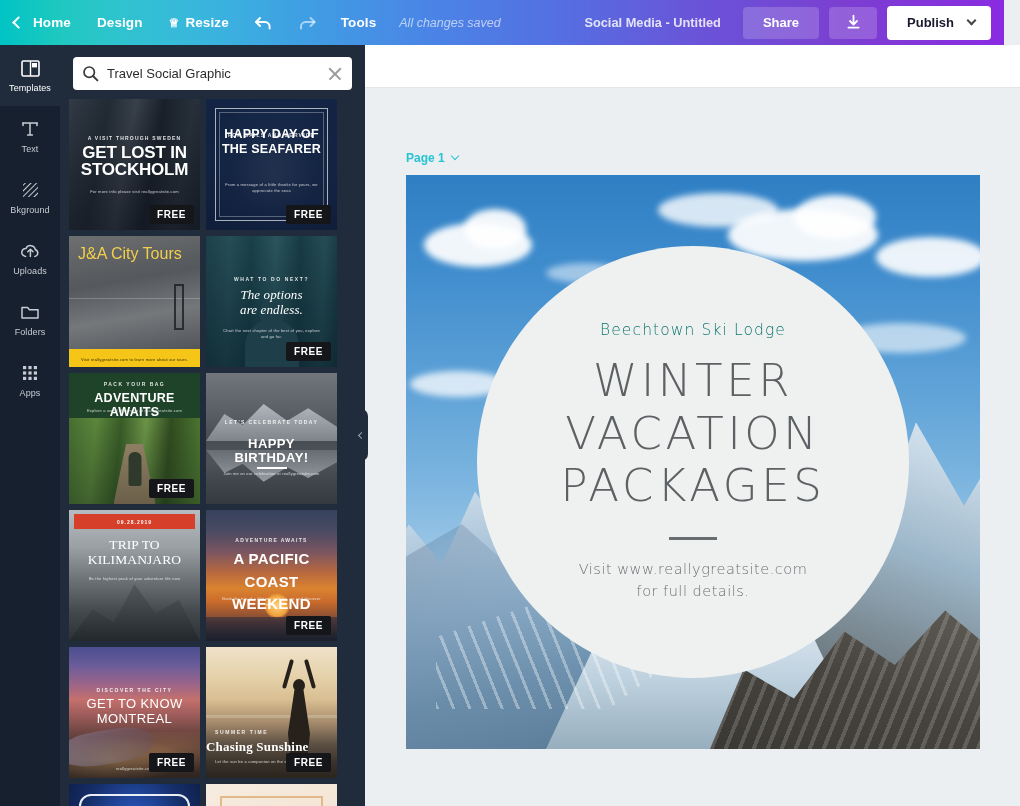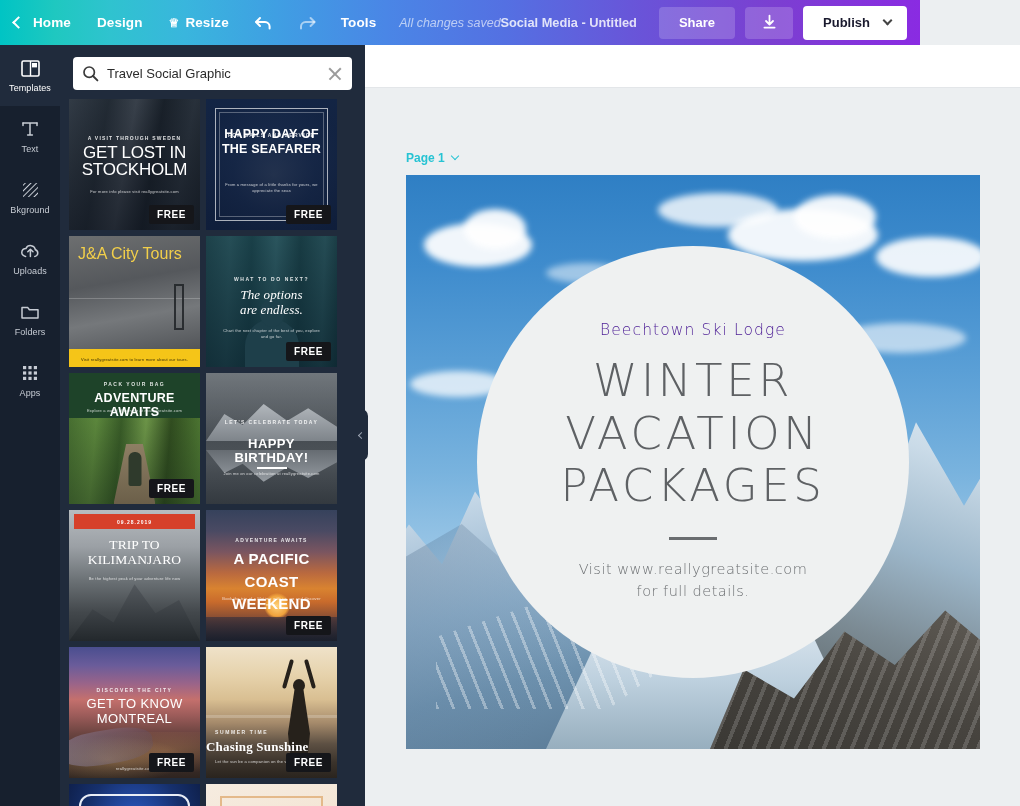--- a/index.html
+++ b/index.html
@@ -6,21 +6,21 @@
   html, body {
     width: 1020px; height: 806px;
     overflow: hidden;
     font-family: "Liberation Sans", sans-serif;
     background: #eceff1;
   }
   #app { position: relative; width: 1020px; height: 806px; }
 
   
   .topbar {
-    position: absolute; top: 0; left: 0; width: 920px; height: 45px;
+    position: absolute; top: 0; left: 0; width: 1004px; height: 45px;
     background: linear-gradient(90deg,
         #00c4c4 0%, #1fc8c0 6%, #2fc3cf 12%,
         #39b6dd 20%, #3f9fe3 30%, #4a86e6 42%,
         #5470e2 55%, #6a53d8 70%, #7b3fd1 84%, #8a2be2 100%);
     display: flex; align-items: center;
     z-index: 40;
   }
   .tb-left { display: flex; align-items: center; height: 45px; }
   .tb-item {
     color: #fff; font-size: 13.5px; font-weight: bold;
@@ -113,21 +113,21 @@
   .cap { position: absolute; left: 0; right: 0; text-align: center; color: #fff; }
   .eyebrow { font-size: 5px; letter-spacing: 1.2px; font-weight: bold; opacity: .85; }
   .sub-tiny { font-size: 4px; letter-spacing: .2px; opacity: .75; line-height: 1.5; padding: 0 14px; }
 
   
   .t-stockholm .bg {
     background:
       linear-gradient(180deg, rgba(20,28,38,.45), rgba(16,22,32,.75)),
       linear-gradient(100deg,#4b5560 0%,#2e3740 26%,#575f69 44%,#1d242c 62%,#39424c 82%,#222930 100%);
   }
-  .t-stockholm .t1 { font-size: 17px; font-weight: normal; line-height: 1.02; letter-spacing: -.2px; }
+  .t-stockholm .t1 { font-size: 17px; font-weight: bold; line-height: 1.02; letter-spacing: -.2px; }
 
   .t-seafarer .bg {
     background:
       linear-gradient(180deg, rgba(18,35,66,.72), rgba(14,28,56,.86)),
       radial-gradient(circle at 52% 58%, #6d7b90 0%, #2a4066 40%, #16294a 75%);
   }
   .t-seafarer .frame {
     position: absolute; left: 9px; top: 9px; right: 9px; bottom: 9px;
     border: 1.4px solid rgba(255,255,255,.65);
   }
@@ -387,21 +387,21 @@
   }
 
   .disc {
     position: absolute; left: 50%; top: 50%; transform: translate(-50%,-50%);
     width: 432px; height: 432px; border-radius: 50%;
     background: #eff1f1;
     display: flex; flex-direction: column; align-items: center; justify-content: center;
     text-align: center; color: #5e6164;
   }
   .d-lodge {
-    font-size: 15.5px; letter-spacing: 1.1px; color: #4c1d95;
+    font-size: 15.5px; letter-spacing: 1.1px; color: #0f766e;
     font-family: "DejaVu Sans", sans-serif; font-weight: 300; margin-bottom: 16px;
   }
   .d-big {
     font-size: 45px; line-height: 1.17; letter-spacing: 3.6px;
     color: #5e6164; font-family: "DejaVu Sans", sans-serif; font-weight: 300;
   }
   .d-rule { width: 48px; height: 3px; background: #6a6d70; margin: 24px 0 18px; }
   .d-visit {
     font-size: 14.5px; line-height: 1.55; letter-spacing: .5px; color: #6d7073;
     font-family: "DejaVu Sans", sans-serif; font-weight: 300;

